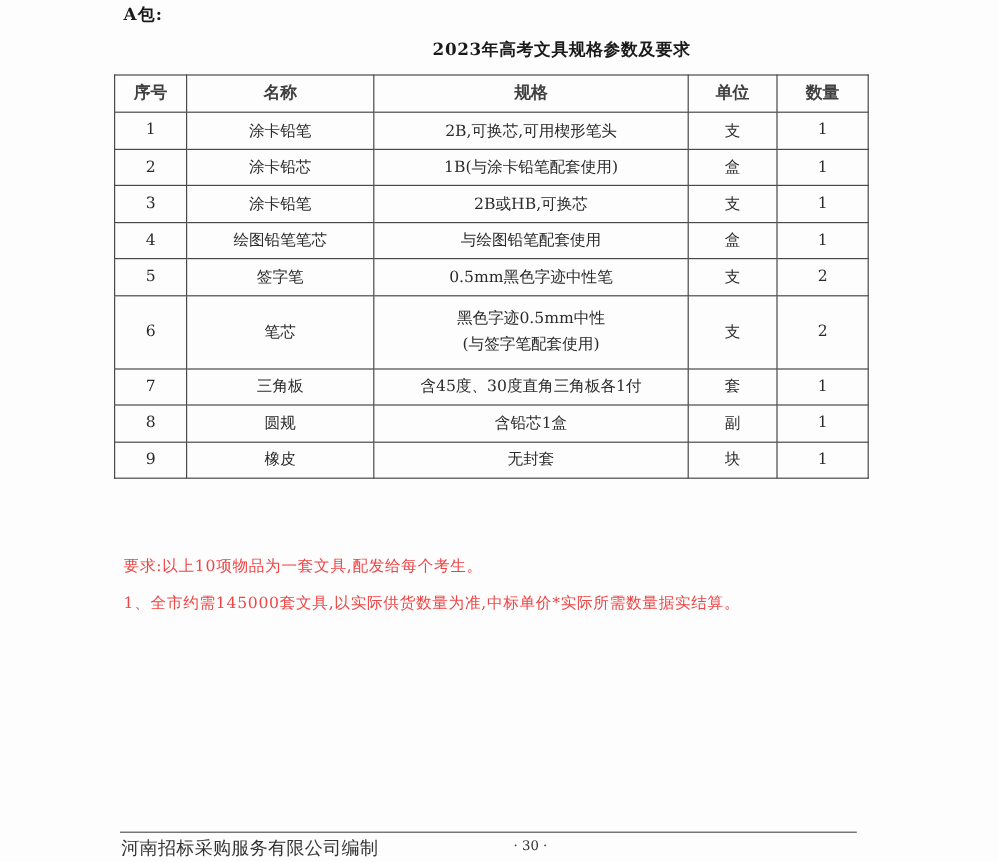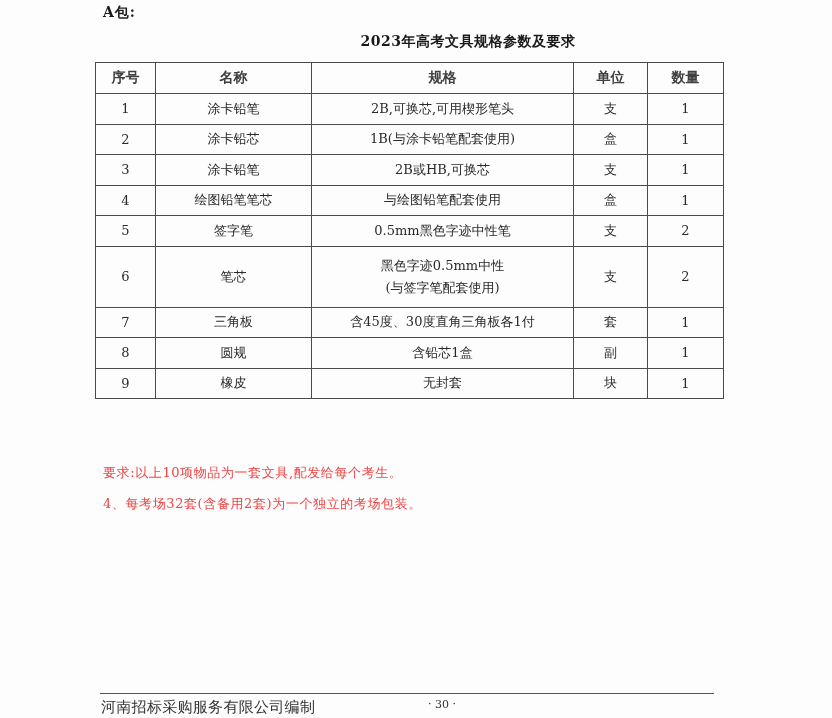--- a/index.html
+++ b/index.html
@@ -211,20 +211,20 @@
         <td>橡皮</td>
         <td>无封套</td>
         <td>块</td>
         <td>1</td>
       </tr>
     </tbody>
   </table>
 
   <div class="requirements">
     <div class="req-line">要求:以上10项物品为一套文具,配发给每个考生。</div>
-    <div class="req-line">4、每考场32套(含备用2套)为一个独立的考场包装。</div>
+    <div class="req-line">1、全市约需145000套文具,以实际供货数量为准,中标单价*实际所需数量据实结算。</div>
   </div>
 
   <div class="footer-rule"></div>
   <div class="footer-left">河南招标采购服务有限公司编制</div>
   <div class="footer-page">· 30 ·</div>
 
 </div>
 
 </body></html>

